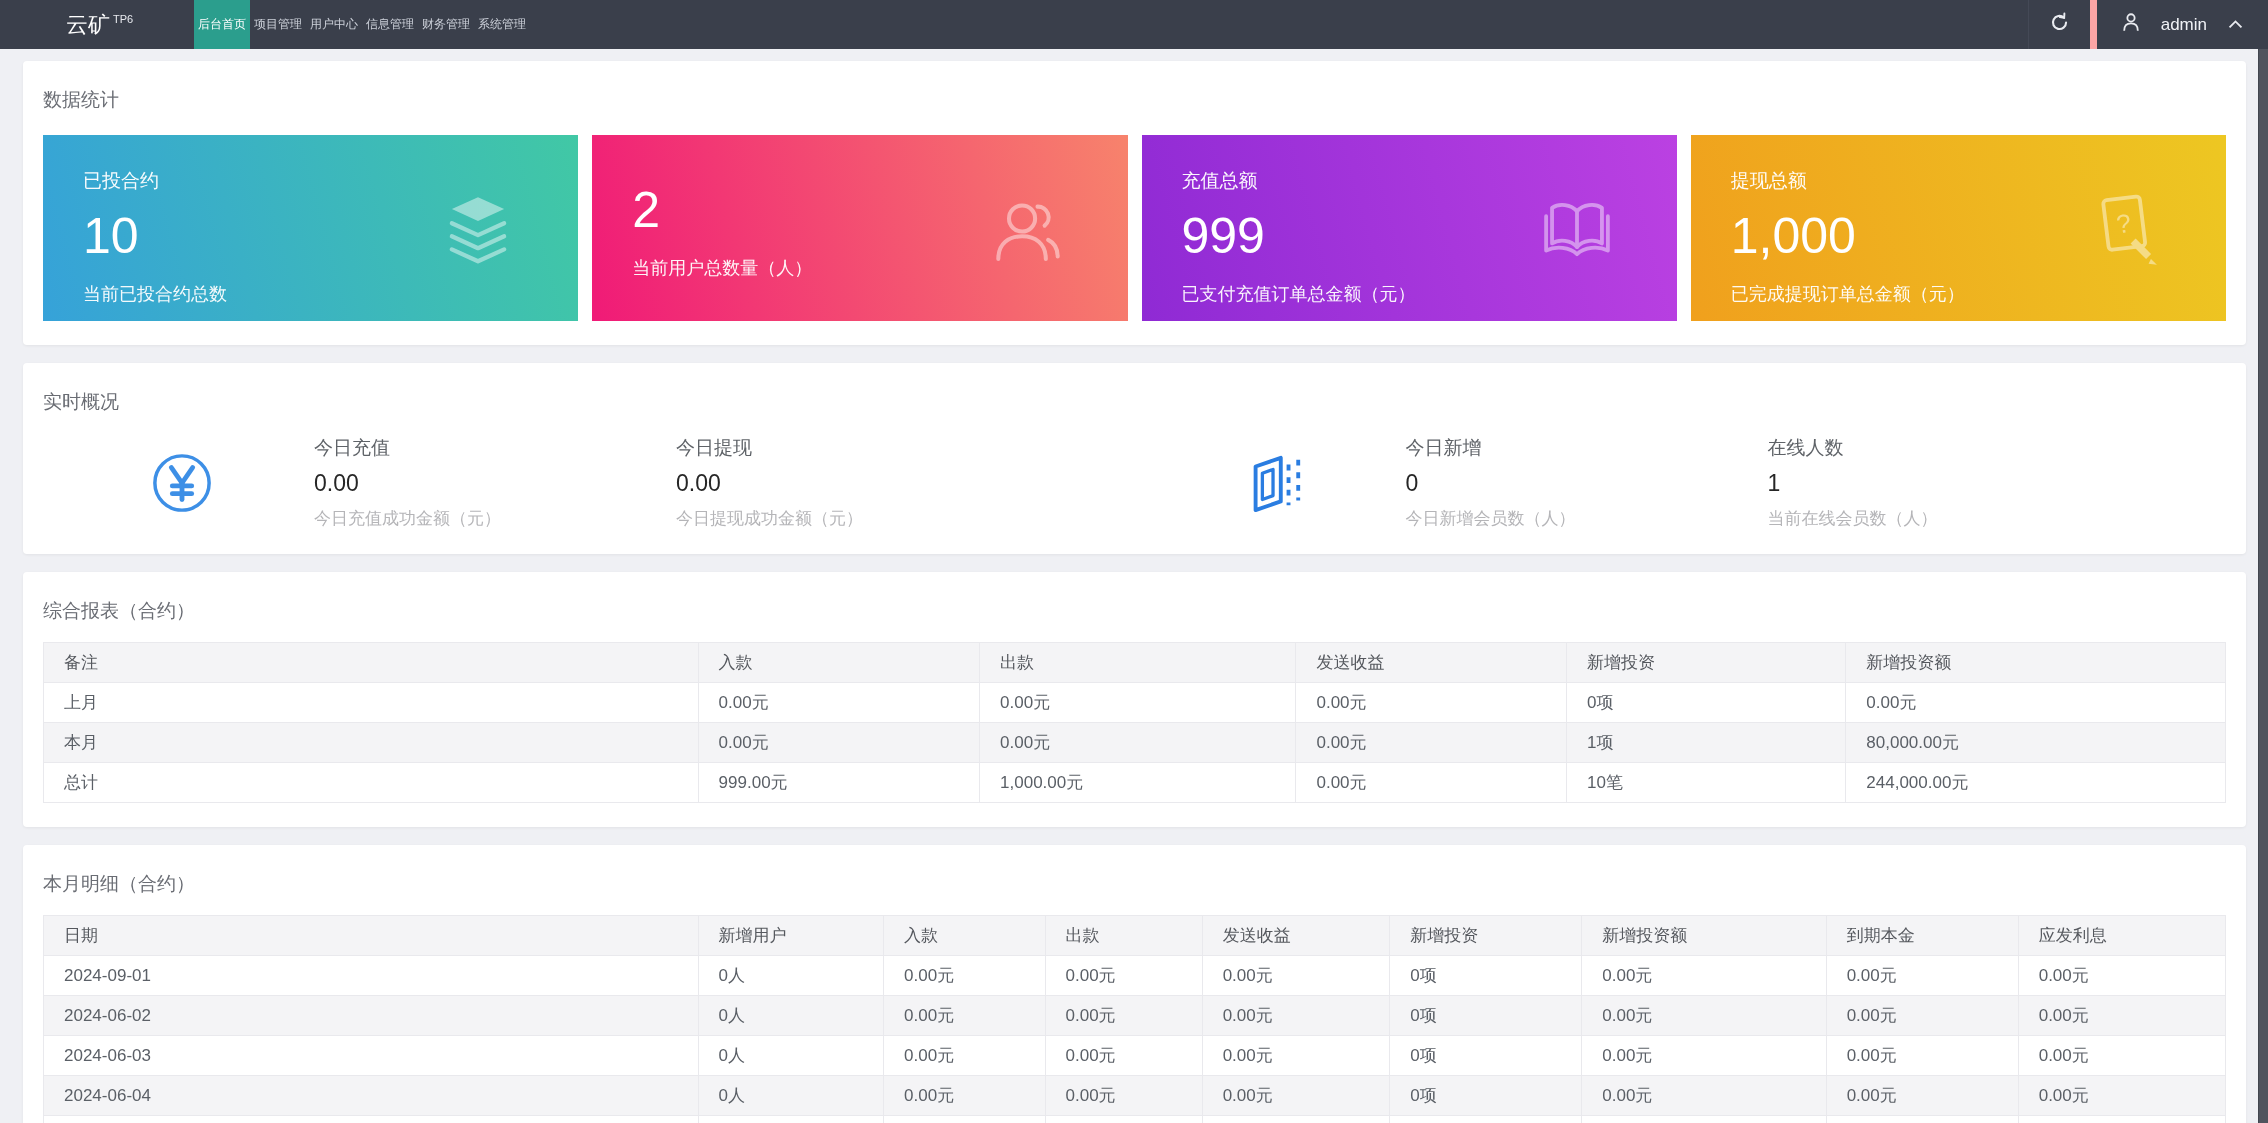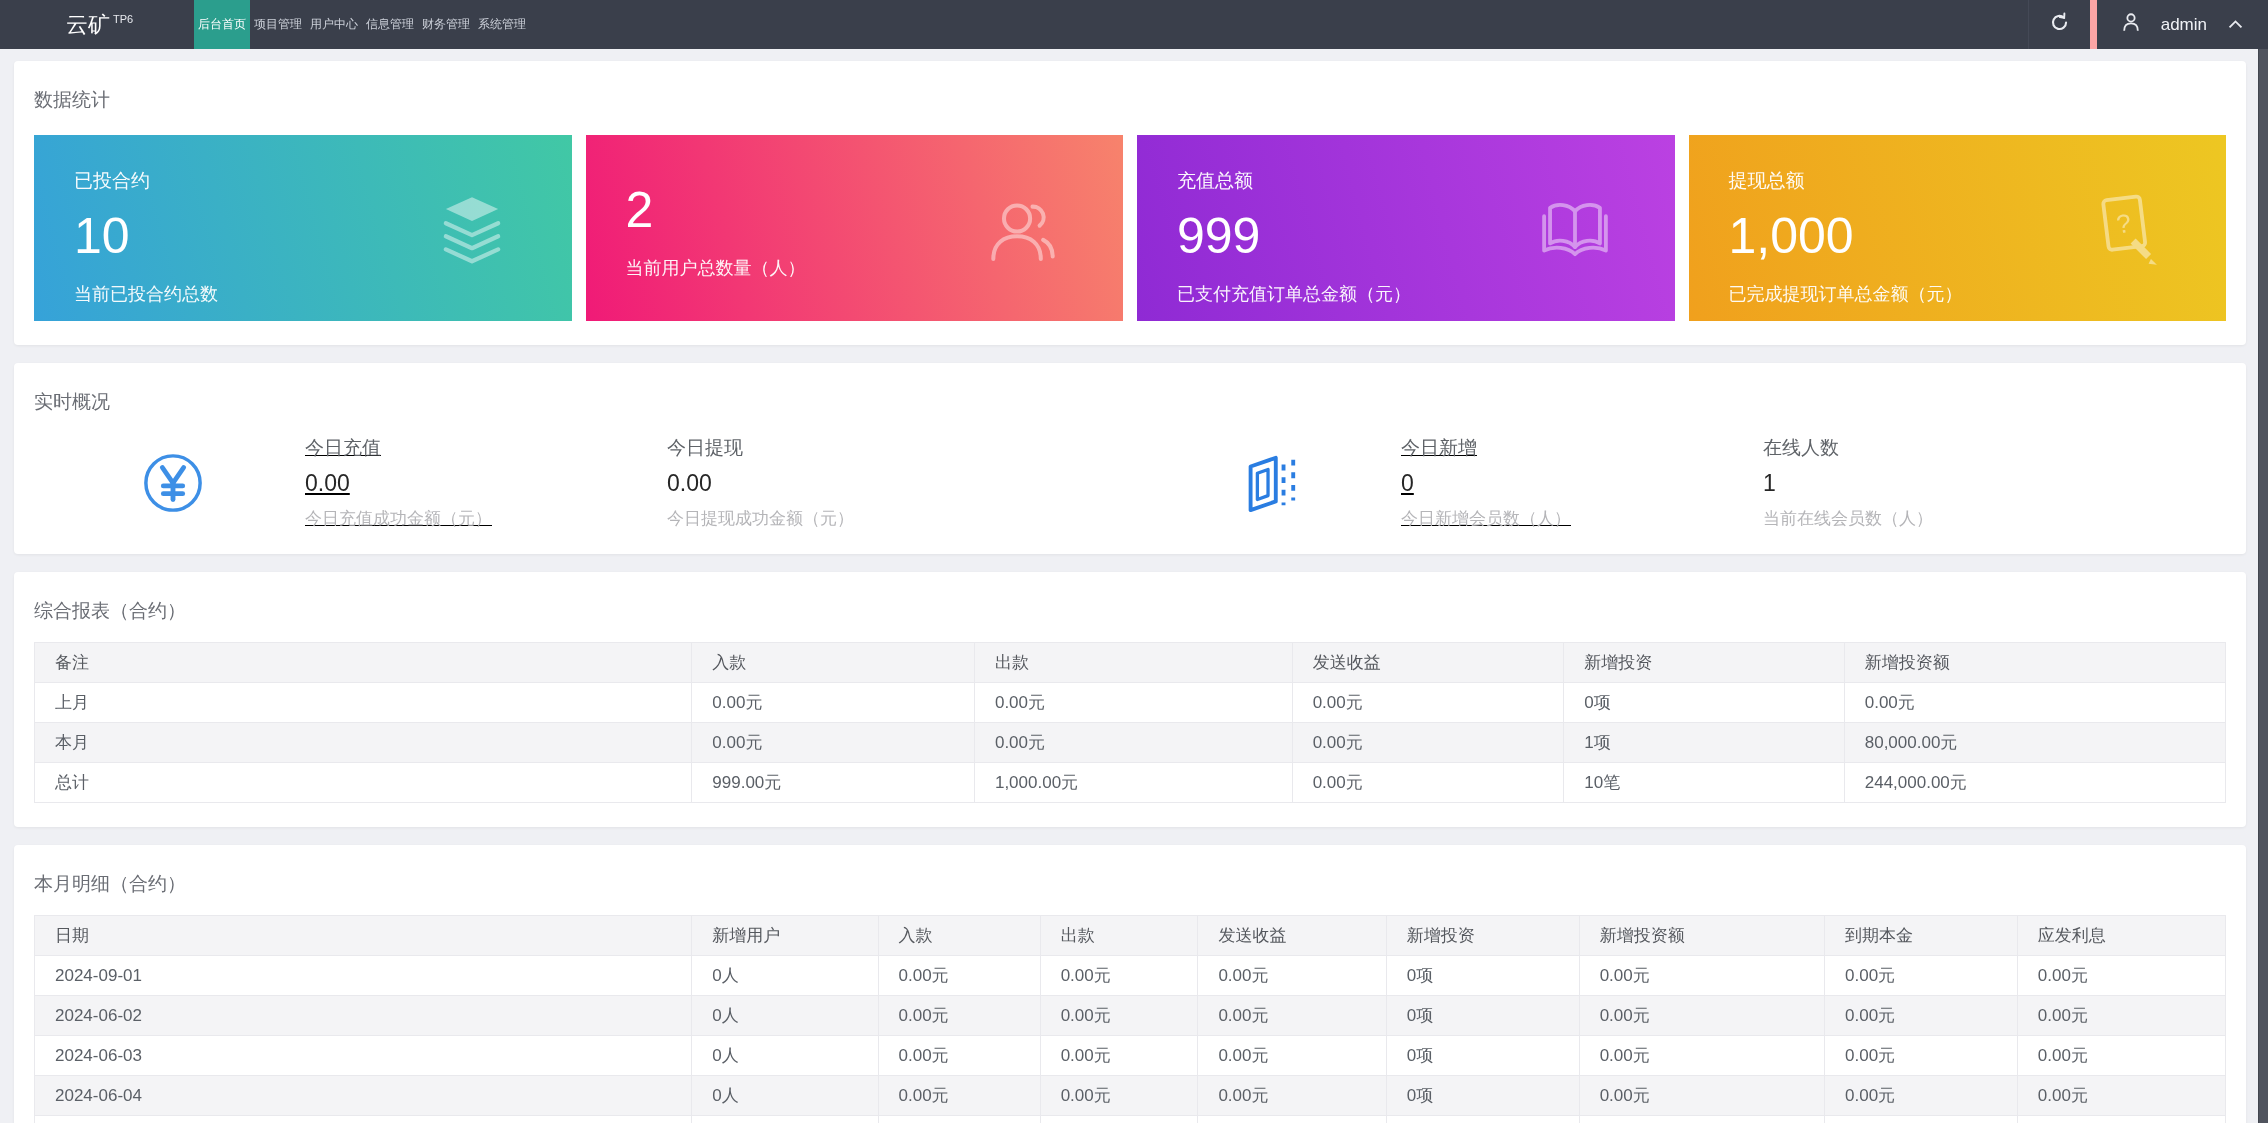--- a/index.html
+++ b/index.html
@@ -15,40 +15,40 @@
   .menu-item.active { background:#2b9e8d; color:#fff; }
   .nav-right { margin-left:auto; display:flex; align-items:stretch; }
   .nav-tool { width:62px; display:flex; align-items:center; justify-content:center;
     border-left:1px solid #444956; cursor:pointer; }
   .nav-user { display:flex; align-items:center; gap:20px; padding:0 24px; font-size:17px;
     border-left:7px solid #fca5a5; cursor:pointer; color:#f0f2f6;text-align:center; }
 
   
   .page { padding:12px 22px 0 14px; }
   .panel { background:#fff; border-radius:4px; box-shadow:0 1px 3px rgba(0,0,0,.06);
-    padding:26px 20px 24px; margin-bottom:18px; }
+    padding:26px 20px 24px; margin-bottom:18px;margin-left:9px; }
   .panel-title { font-size:19px; color:#6a6d74; }
 
   
   .cards { margin-top:22px; display:grid; grid-template-columns:repeat(4,1fr); gap:14px; }
   .card { height:186px; padding:33px 40px; color:#fff; position:relative; overflow:hidden; }
   .card-label { font-size:19px; opacity:.96; }
   .card-value { font-size:50px; line-height:1; margin-top:17px; font-weight:400; }
   .card-caption { font-size:18px; margin-top:21px; opacity:.95; }
   .card-icon { position:absolute; right:62px; top:50%; transform:translateY(-50%);
     width:76px; height:76px; opacity:.45; }
   .card-icon svg { width:100%; height:100%; }
 
   
   .rt-row { margin-top:20px; display:flex; align-items:center; }
   .rt-group { flex:1; display:flex; align-items:center; }
   .rt-icon { width:62px; height:62px; margin-left:108px; flex:none; }
   .rt-icon svg { width:100%; height:100%; }
   .rt-stat { width:362px; }
-  .rt-stat.first { margin-left:101px;text-decoration:underline; }
+  .rt-stat.first { margin-left:101px; }
   .rt-label { font-size:19px; color:#5f6368; }
   .rt-value { font-size:23px; color:#262626; margin-top:9px; }
   .rt-caption { font-size:17px; color:#b5b5b8; margin-top:10px; }
 
   
   table { width:100%; border-collapse:collapse; table-layout:fixed; margin-top:18px; }
   th,td { border:1px solid #e9e9ed; height:40px; padding:0 20px; font-size:17px;
     font-weight:normal; text-align:left; color:#5a5f66; white-space:nowrap; overflow:hidden; }
   thead th { background:#f4f4f6; color:#55585e; }
   tbody tr:nth-child(even) td { background:#f4f4f6; }

